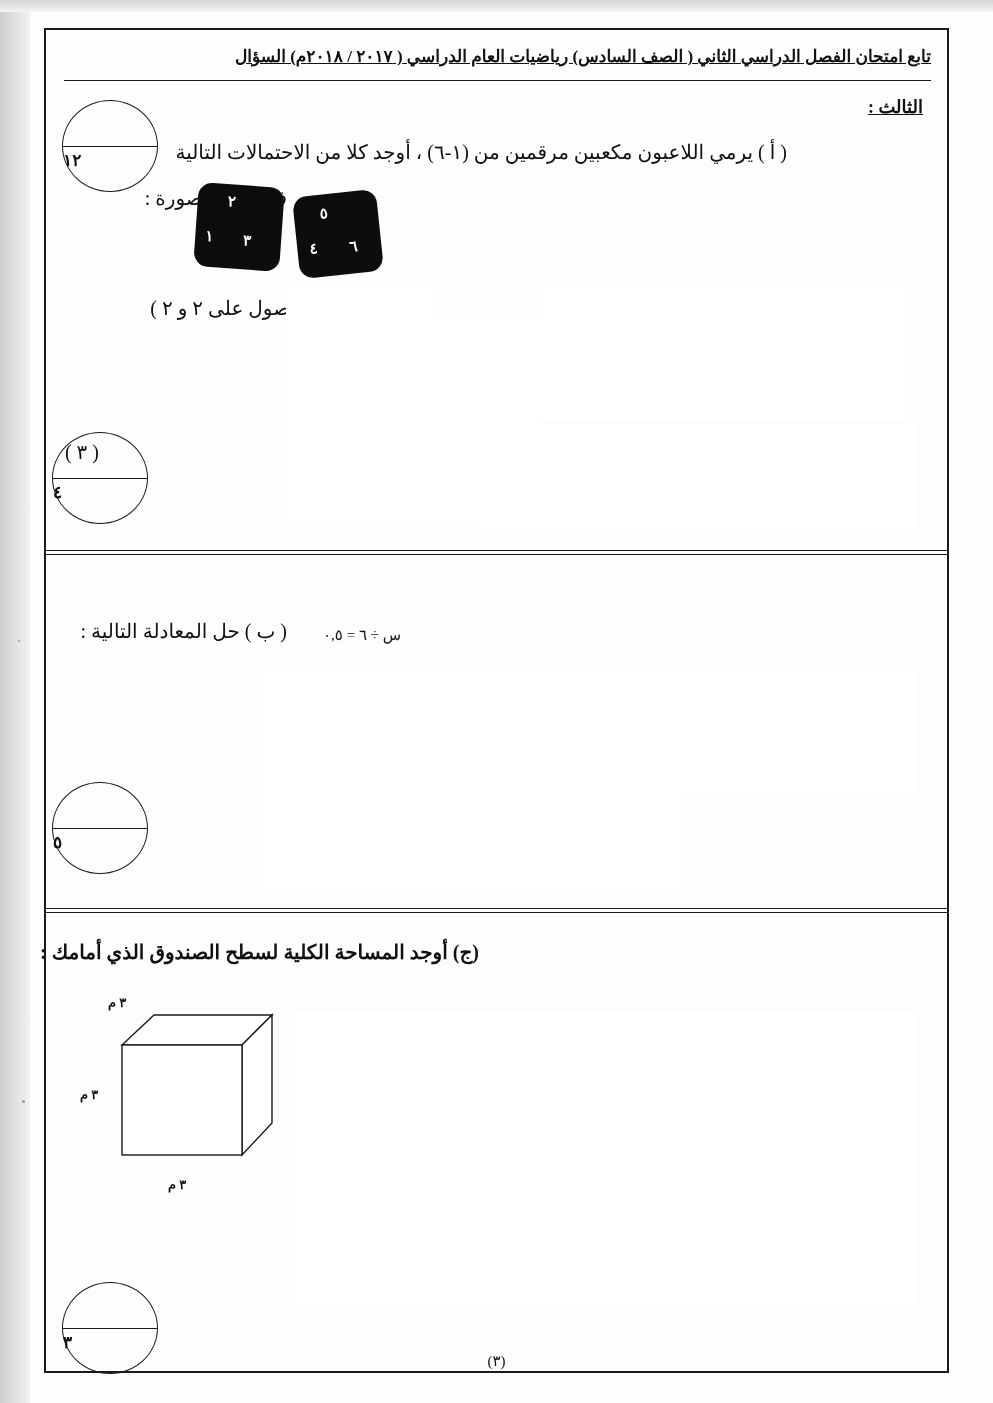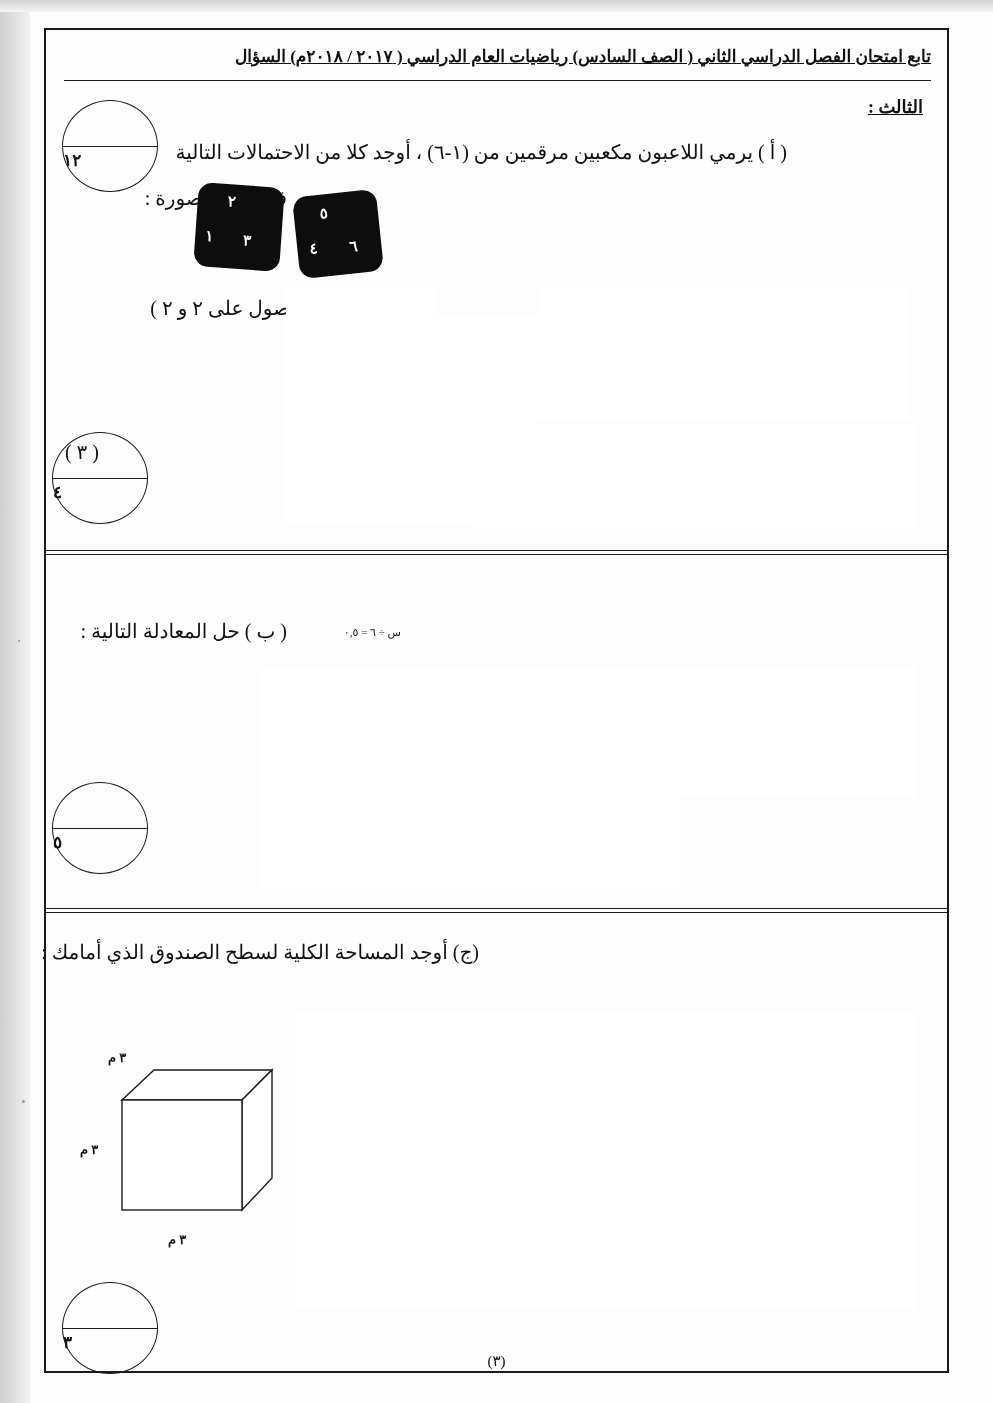--- a/index.html
+++ b/index.html
@@ -163,21 +163,21 @@
     color: #ffffff;
     font-size: 15px;
     font-weight: bold;
     font-family: "Liberation Serif", serif;
   }
 
   
   .cube {
     position: absolute;
     left: 112px;
-    top: 1060px;
+    top: 1005px;
     width: 170px;
     height: 175px;
     text-decoration: underline;
   }
   .cube svg { display: block; }
   .cube-lab {
     position: absolute;
     font-size: 13px;
     font-weight: bold;
     direction: rtl;
@@ -187,21 +187,21 @@
     position: absolute;
     left: 0; right: 0;
     top: 1352px;
     text-align: center;
     font-size: 15px;
   }
 
   .eq {
     position: absolute;
     direction: rtl;
-    font-size: 11px;
+    font-size: 15px;
     letter-spacing: 2px;
   }
 </style>
 </head>
 <body>
 
 <div class="scan-page">
   <div class="scan-edge-left"></div>
   <div class="scan-edge-top"></div>
   <div class="speck" style="left:22px; top:1100px; width:3px; height:3px;"></div>
@@ -267,21 +267,21 @@
 <div class="sep" style="top:550px;"></div>
 
 <div class="line" style="right:706px; top:582px;margin-top:37px;">( ب )    حل المعادلة التالية  :</div>
 <div class="eq" style="right:592px; top:626px;">س   ÷   ٦   =   ٠,٥</div>
 
 <div class="blank" style="left:262px; top:666px; width:418px; height:222px;"></div>
 <div class="blank" style="left:586px; top:666px; width:330px; height:132px;"></div>
 
 <div class="sep" style="top:908px;"></div>
 
-<div class="line" style="right:514px; top:940px;">(ج)      أوجد المساحة الكلية لسطح الصندوق الذي أمامك :</div>
+<div class="line" style="right:514px; top:940px;font-weight:bold;">(ج)      أوجد المساحة الكلية لسطح الصندوق الذي أمامك :</div>
 
 <div class="cube">
   <svg width="170" height="175" viewBox="0 0 170 175">
     <polygon points="10,40 130,40 160,10 42,10" fill="#ffffff" stroke="#1a1a1a" stroke-width="1.4"></polygon>
     <polygon points="130,40 160,10 160,118 130,150" fill="#ffffff" stroke="#1a1a1a" stroke-width="1.4"></polygon>
     <rect x="10" y="40" width="120" height="110" fill="#ffffff" stroke="#1a1a1a" stroke-width="1.4"></rect>
   </svg>
   <div class="cube-lab" style="left:-4px; top:-10px;">٣ م</div>
   <div class="cube-lab" style="left:-32px; top:82px;">٣ م</div>
   <div class="cube-lab" style="left:56px; top:172px;">٣ م</div>

